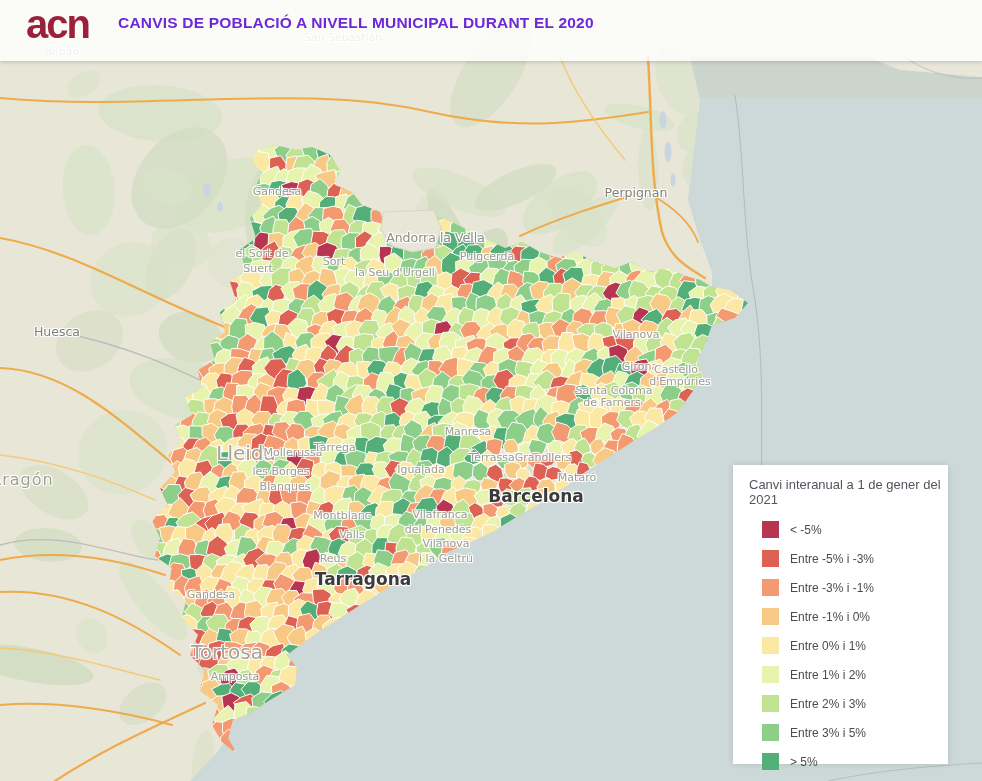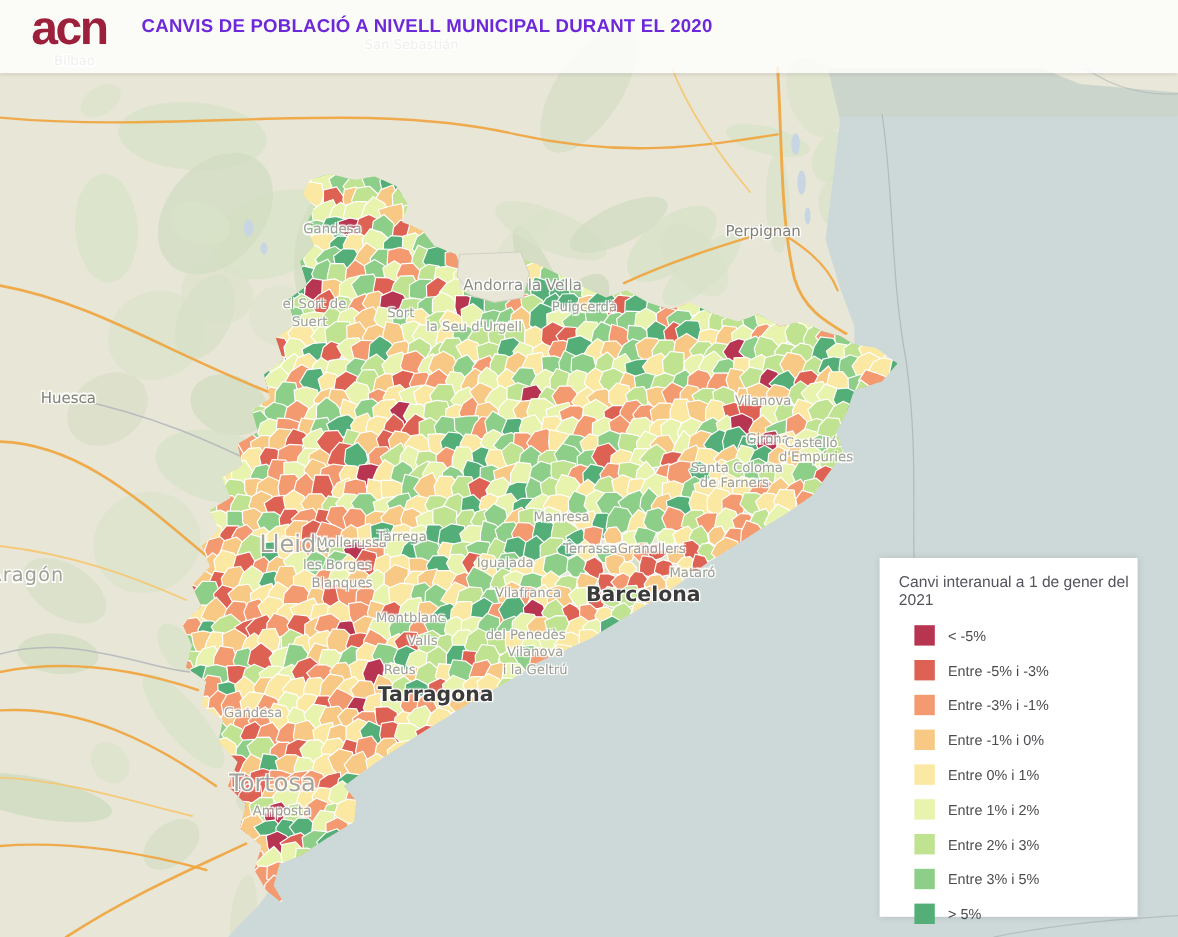--- a/index.html
+++ b/index.html
@@ -1175,21 +1175,21 @@
       <span class="lbl ct-town" style="left: 342px; top: 515px;">Montblanc</span>
       <span class="lbl ct-town" style="left: 352px; top: 534px;">Valls</span>
       <span class="lbl ct-town" style="left: 333px; top: 558px;">Reus</span>
       <span class="lbl ct-major" style="left: 363px; top: 579px;">Tarragona</span>
       <span class="lbl ct-major" style="left: 536px; top: 496px;">Barcelona</span>
       <span class="lbl ct-town" style="left: 577px; top: 477px;">Mataró</span>
       <span class="lbl ct-town" style="left: 543px; top: 457px; text-align: center;">Granollers</span>
       <span class="lbl ct-town" style="left: 492px; top: 457px;">Terrassa</span>
       <span class="lbl ct-town" style="left: 468px; top: 431px;">Manresa</span>
       <span class="lbl ct-town" style="left: 421px; top: 469px;">Igualada</span>
-      <span class="lbl ct-town" style="left: 440px; top: 494px;">Vilafranca</span>
+      <span class="lbl ct-town" style="left: 440px; top: 514px;">Vilafranca</span>
       <span class="lbl ct-town" style="left: 438px; top: 529px;">del Penedès</span>
       <span class="lbl ct-town" style="left: 446px; top: 543px;">Vilanova</span>
       <span class="lbl ct-town" style="left: 446px; top: 558px;">i la Geltrú</span>
       <span class="lbl ct-city" style="left: 227px; top: 652px;">Tortosa</span>
       <span class="lbl ct-town" style="left: 235px; top: 676px;">Amposta</span>
       <span class="lbl ct-town" style="left: 211px; top: 594px;">Gandesa</span>
       <span class="lbl ct-town" style="left: 636px; top: 334px;">Vilanova</span>
       <span class="lbl ct-town" style="left: 640px; top: 366px;">Girona</span>
       <span class="lbl ct-town" style="left: 676px; top: 369px;">Castelló</span>
       <span class="lbl ct-town" style="left: 680px; top: 381px;">d'Empúries</span>

